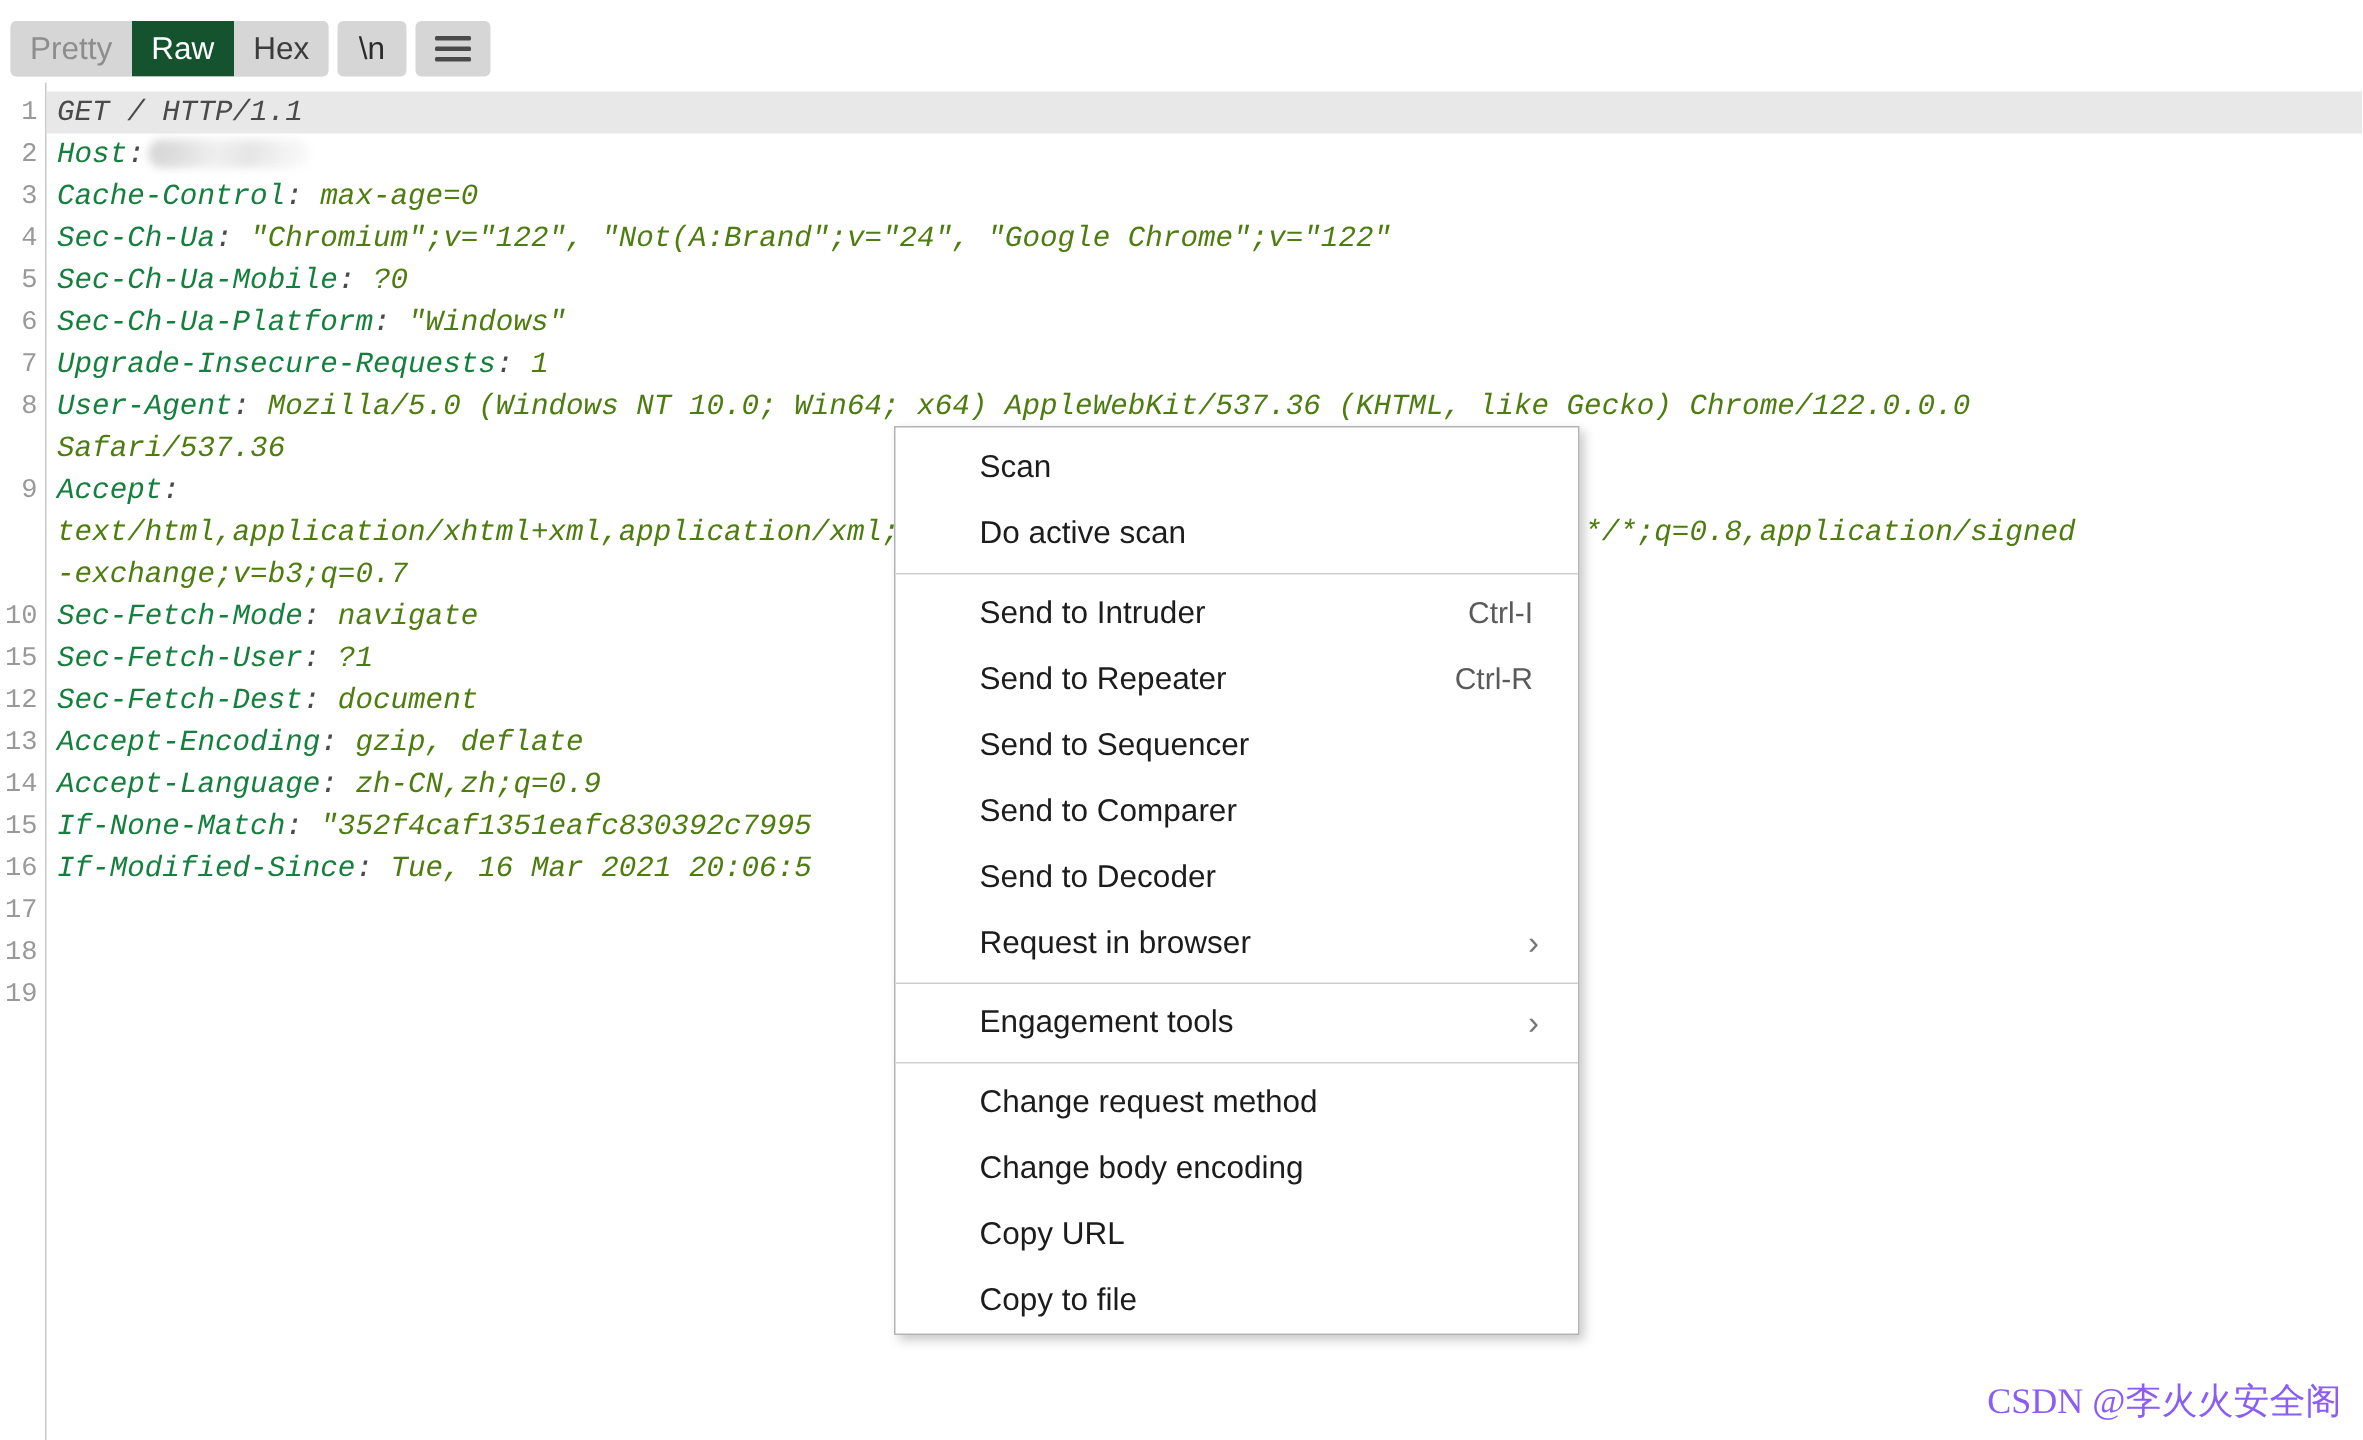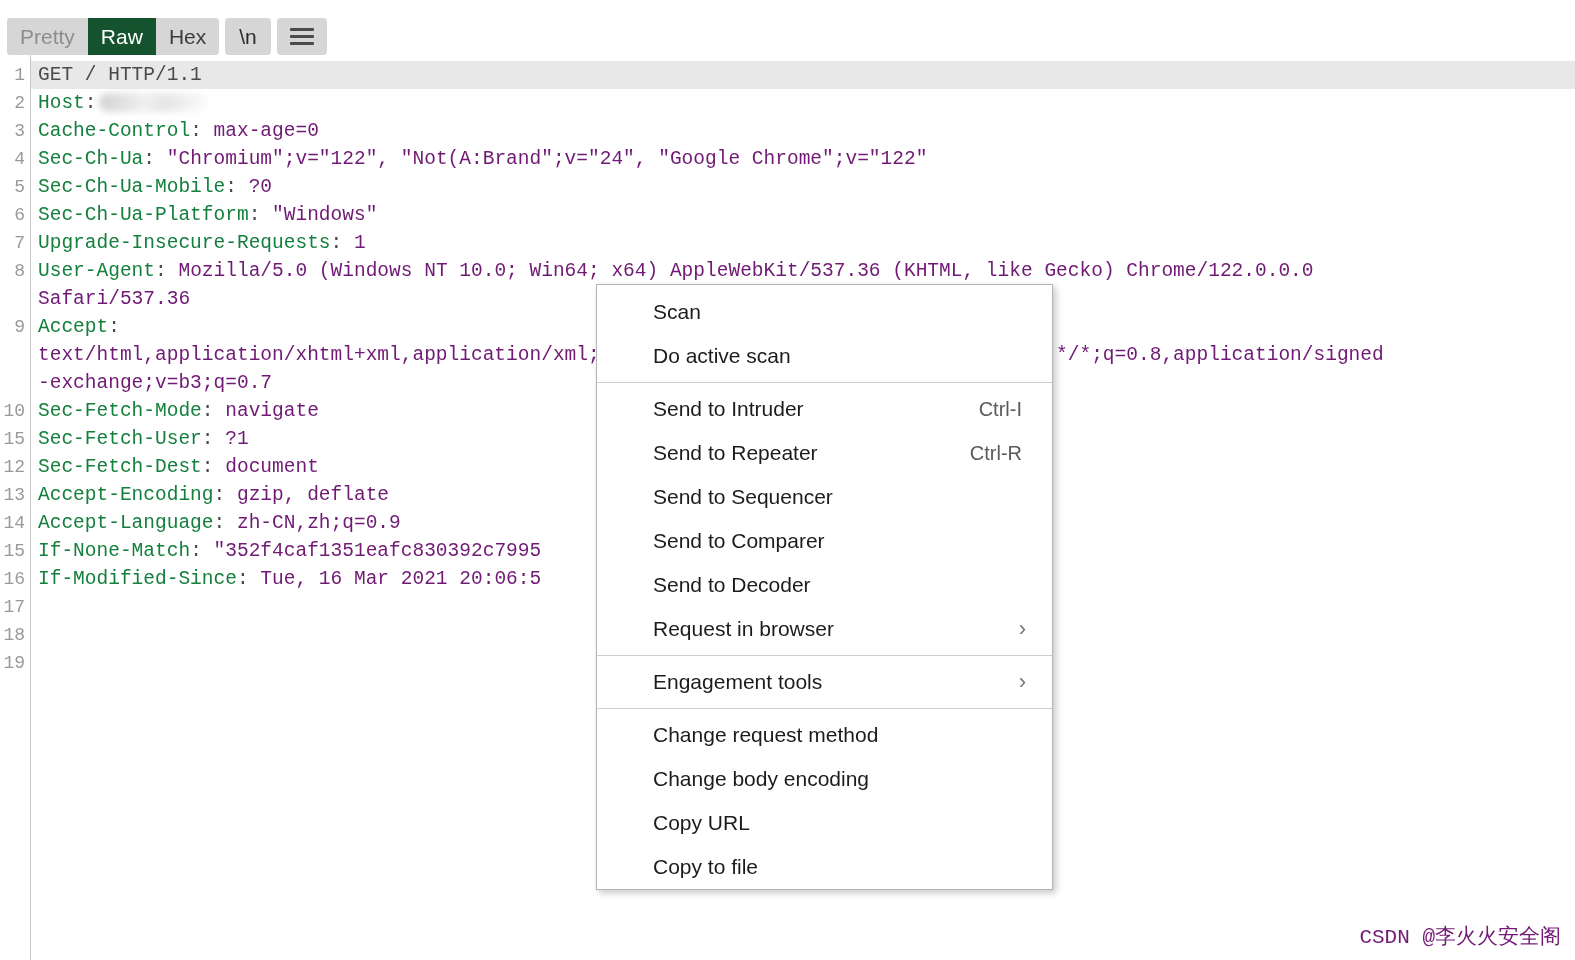--- a/index.html
+++ b/index.html
@@ -18,21 +18,21 @@
   
   #toolbar {
     position: absolute;
     left: 0; top: 0;
     width: 1575px;
     height: 55px;
     background: #ffffff;
     box-sizing: border-box;
     padding: 9px 0 0 7px;
     display: flex;
-    align-items: flex-end;
+    align-items: center;
     gap: 6px;
   }
   .tb-group {
     display: flex;
     border-radius: 4px;
     overflow: hidden;
     background: #d6d6d6;
   }
   .tb-btn {
     font-family: "Liberation Sans", sans-serif;
@@ -125,24 +125,25 @@
   }
   .code-row {
     height: 28px;
     line-height: 28px;
     font-family: "Liberation Mono", monospace;
     font-size: 19.5px;
     white-space: pre;
     padding-left: 7px;
     box-sizing: border-box;
     color: #4a4a4a;
+    font-style: italic;
   }
   .code-row.hl { background: #e8e8e8; }
   .hdr { color: #15803d; }
-  .val { color: #701a75; }
+  .val { color: #4d7c0f; }
   .plain { color: #4a4a4a; }
 
   
   .redact {
     display: inline-block;
     vertical-align: middle;
     width: 108px;
     height: 19px;
     margin-left: 2px;
     border-radius: 9px;
@@ -195,23 +196,23 @@
     height: 1px;
     background: #cfcfcf;
     margin: 4px 0;
   }
 
   
   #watermark {
     position: absolute;
     right: 14px;
     bottom: 10px;
-    font-family: Liberation Mono, monospace;
-    font-size: 21px;
-    color: #701a75;
+    font-family: Liberation Serif, serif;
+    font-size: 24px;
+    color: #8b5cf6;
     user-select: none;
     white-space: nowrap;
     z-index: 60;
   }
 </style>
 </head>
 <body>
 
 <div id="toolbar">
   <div class="tb-group">

